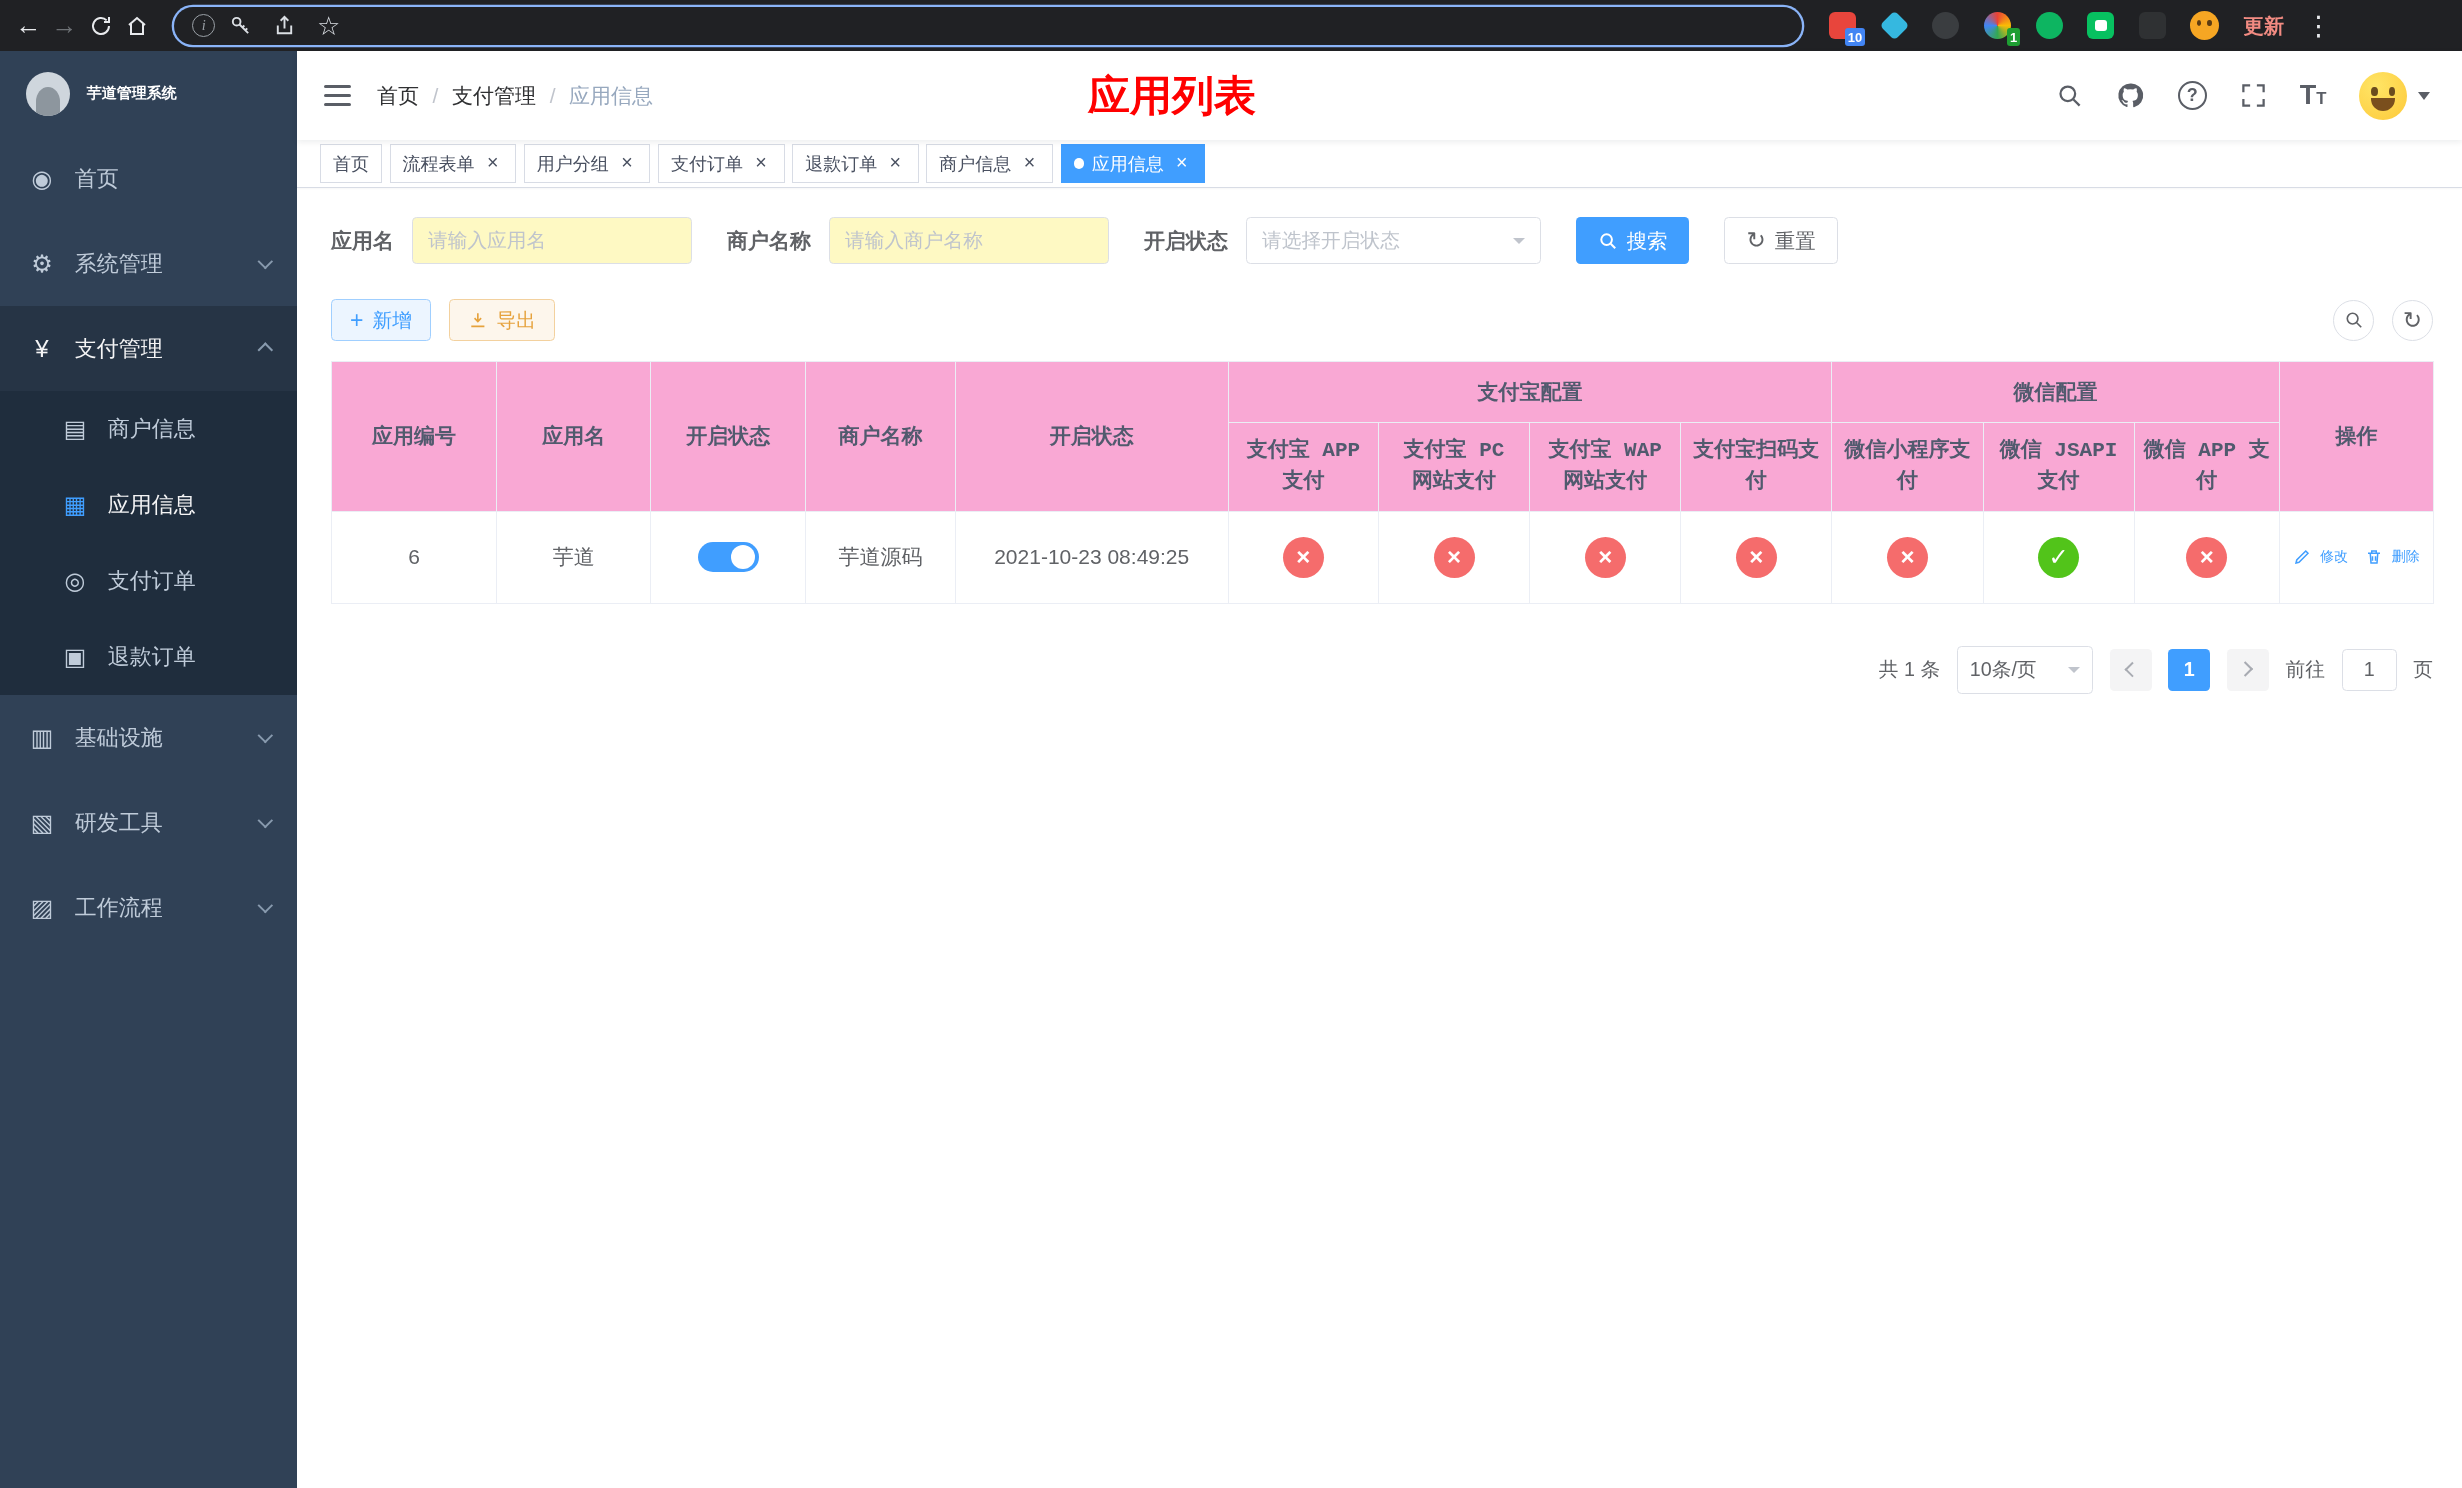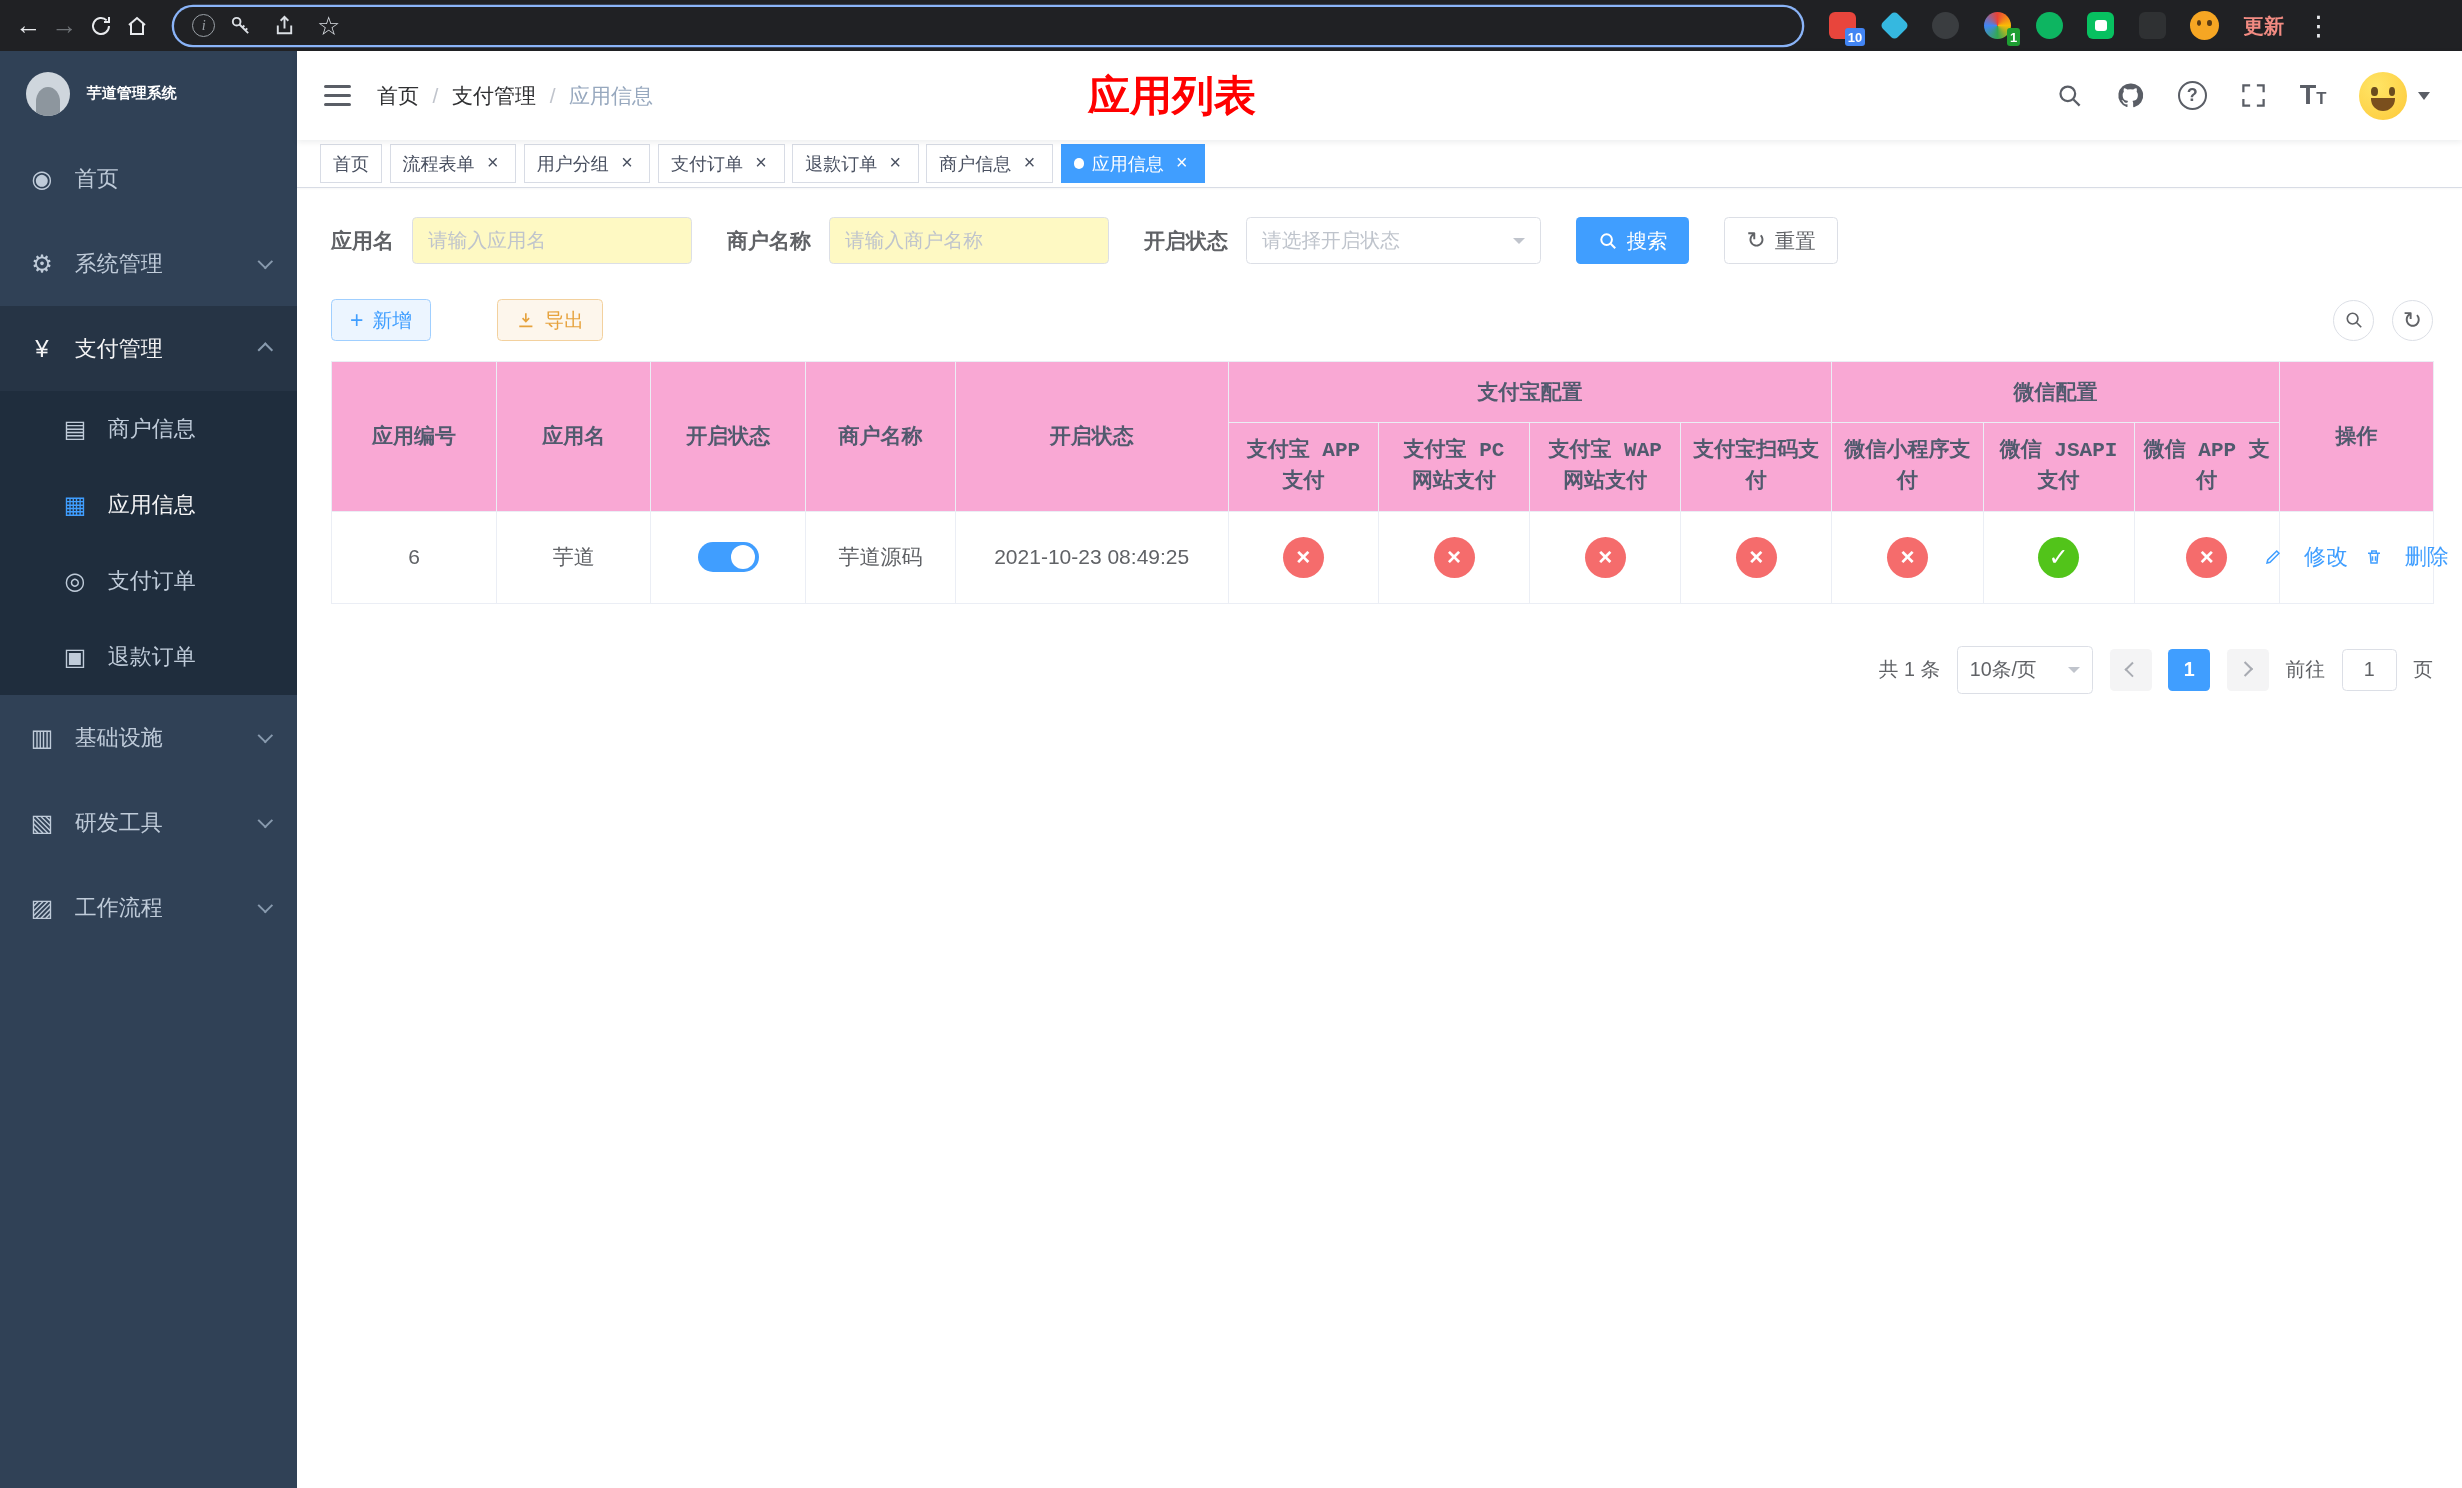--- a/index.html
+++ b/index.html
@@ -104,21 +104,21 @@
   .f-select { width:295px; height:47px; border:0.8px solid #dcdfe6; border-radius:4.5px; display:flex;
     align-items:center; justify-content:space-between; padding:0 15px; cursor:pointer; background:#fff; }
   .f-select .ph { color:#bfc4cc; font-size:19.7px; }
   .sel-caret { width:0; height:0; border-left:6px solid transparent; border-right:6px solid transparent;
     border-top:6.8px solid #c0c4cc; }
   .btn { height:47px; display:inline-flex; align-items:center; gap:9px; padding:0 21px; border-radius:4.5px;
     font-size:20.4px; cursor:pointer; border:0.8px solid transparent; white-space:nowrap; }
   .btn-primary { background:var(--accent,#409eff); color:#fff; }
   .btn-default { background:#fff; border-color:#dcdfe6; color:#606266; }
   .btn-plain-primary { background:#ecf5ff; border-color:#a0cfff; color:var(--accent,#409eff); height:42px; font-size:19.7px; padding:0 18px; }
-  .btn-plain-warning { background:#fdf6ec; border-color:#f3d19e; color:var(--warning,#e6a23c); height:42px; font-size:19.7px; padding:0 18px;margin-left:48px; }
+  .btn-plain-warning { background:#fdf6ec; border-color:#f3d19e; color:var(--warning,#e6a23c); height:42px; font-size:19.7px; padding:0 18px; }
   .toolbar { margin-top:35px; display:flex; align-items:center; gap:18px; }
   .toolbar-right { margin-left:auto; display:flex; gap:18px; }
   .circle-btn { width:41px; height:41px; border-radius:50%; border:0.8px solid #dcdfe6; background:#fff;
     display:flex; align-items:center; justify-content:center; color:#606266; cursor:pointer; }
   .refresh-glyph { font-size:23px; line-height:1; }
 
   
   .data-table { margin-top:19.7px; border-collapse:collapse; table-layout:fixed; width:2103px; font-size:21px; }
   .data-table th, .data-table td { border:0.8px solid #ebeef5; text-align:center; padding:0 9px; }
   .data-table thead th { background:#f9a8d4; color:#515a6e; font-weight:700; }
@@ -128,21 +128,21 @@
   .switch { display:inline-block; width:61px; height:30px; border-radius:15px; background:#dcdfe6;
     position:relative; cursor:pointer; vertical-align:middle; }
   .switch::after { content:""; position:absolute; top:3px; left:3px; width:24px; height:24px; border-radius:50%; background:#fff; }
   .switch.on { background:var(--accent,#409eff); }
   .switch.on::after { left:33px; }
   .status-circle { width:41px; height:41px; border-radius:50%; display:inline-flex; align-items:center;
     justify-content:center; color:#fff; font-size:24px; font-weight:700; line-height:1; }
   .status-circle.no { background:var(--danger,#f56c6c); }
   .status-circle.ok { background:var(--success,#52c41a); }
   .op-wrap { display:flex; align-items:center; justify-content:center; gap:16.7px; }
-  .op-link { color:var(--accent,#409eff); font-size:22px; display:inline-flex; align-items:center; gap:22px;
+  .op-link { color:var(--accent,#409eff); font-size:14px; display:inline-flex; align-items:center; gap:9px;
     cursor:pointer; white-space:nowrap; }
 
   
   .pagination { margin-top:42px; display:flex; align-items:center; justify-content:flex-end; gap:16.7px;
     font-size:19.7px; color:#606266; }
   .psize { width:136px; height:48px; border:0.8px solid #dcdfe6; border-radius:4.5px; display:flex;
     align-items:center; justify-content:space-between; padding:0 12px; cursor:pointer; background:#fff; }
   .pbtn { width:42px; height:42px; background:#f4f4f5; border-radius:4.5px; display:flex; align-items:center;
     justify-content:center; cursor:pointer; }
   .pchev { width:10.6px; height:10.6px; border-left:2.3px solid #a8abb2; border-bottom:2.3px solid #a8abb2; }

